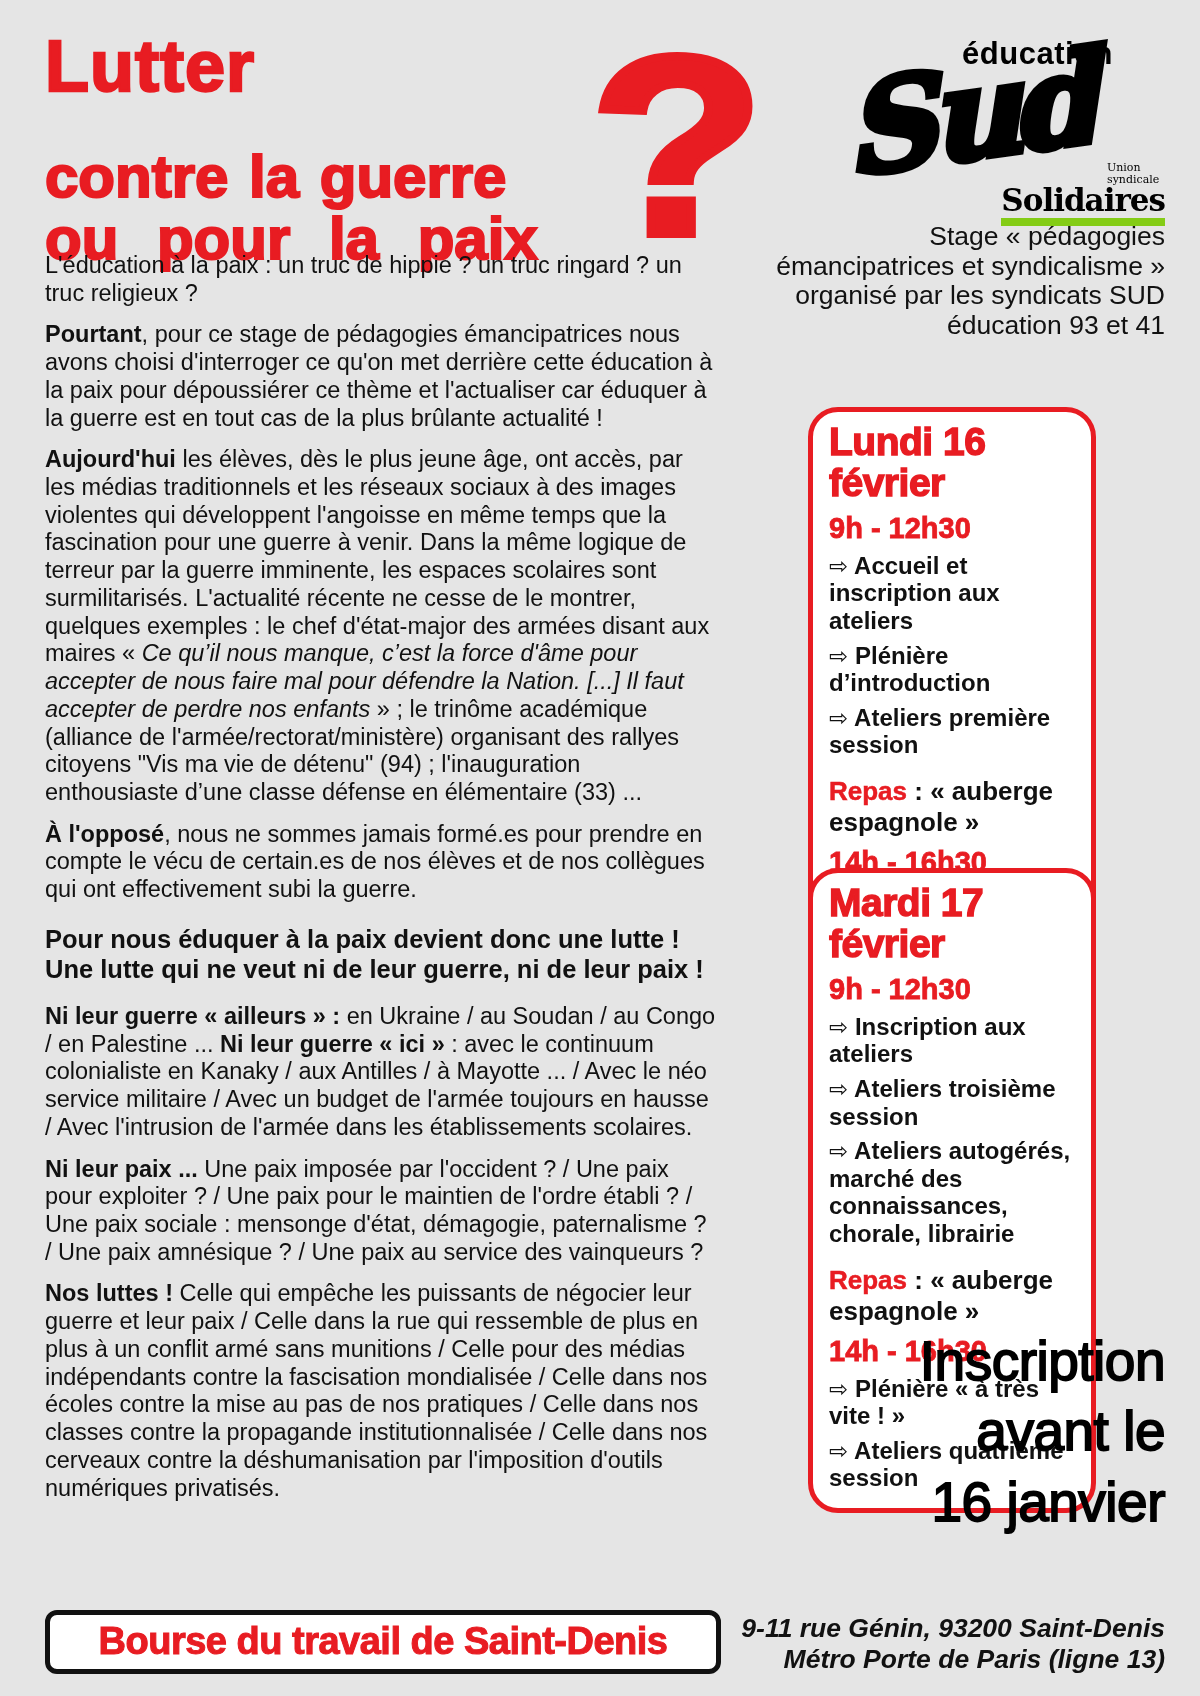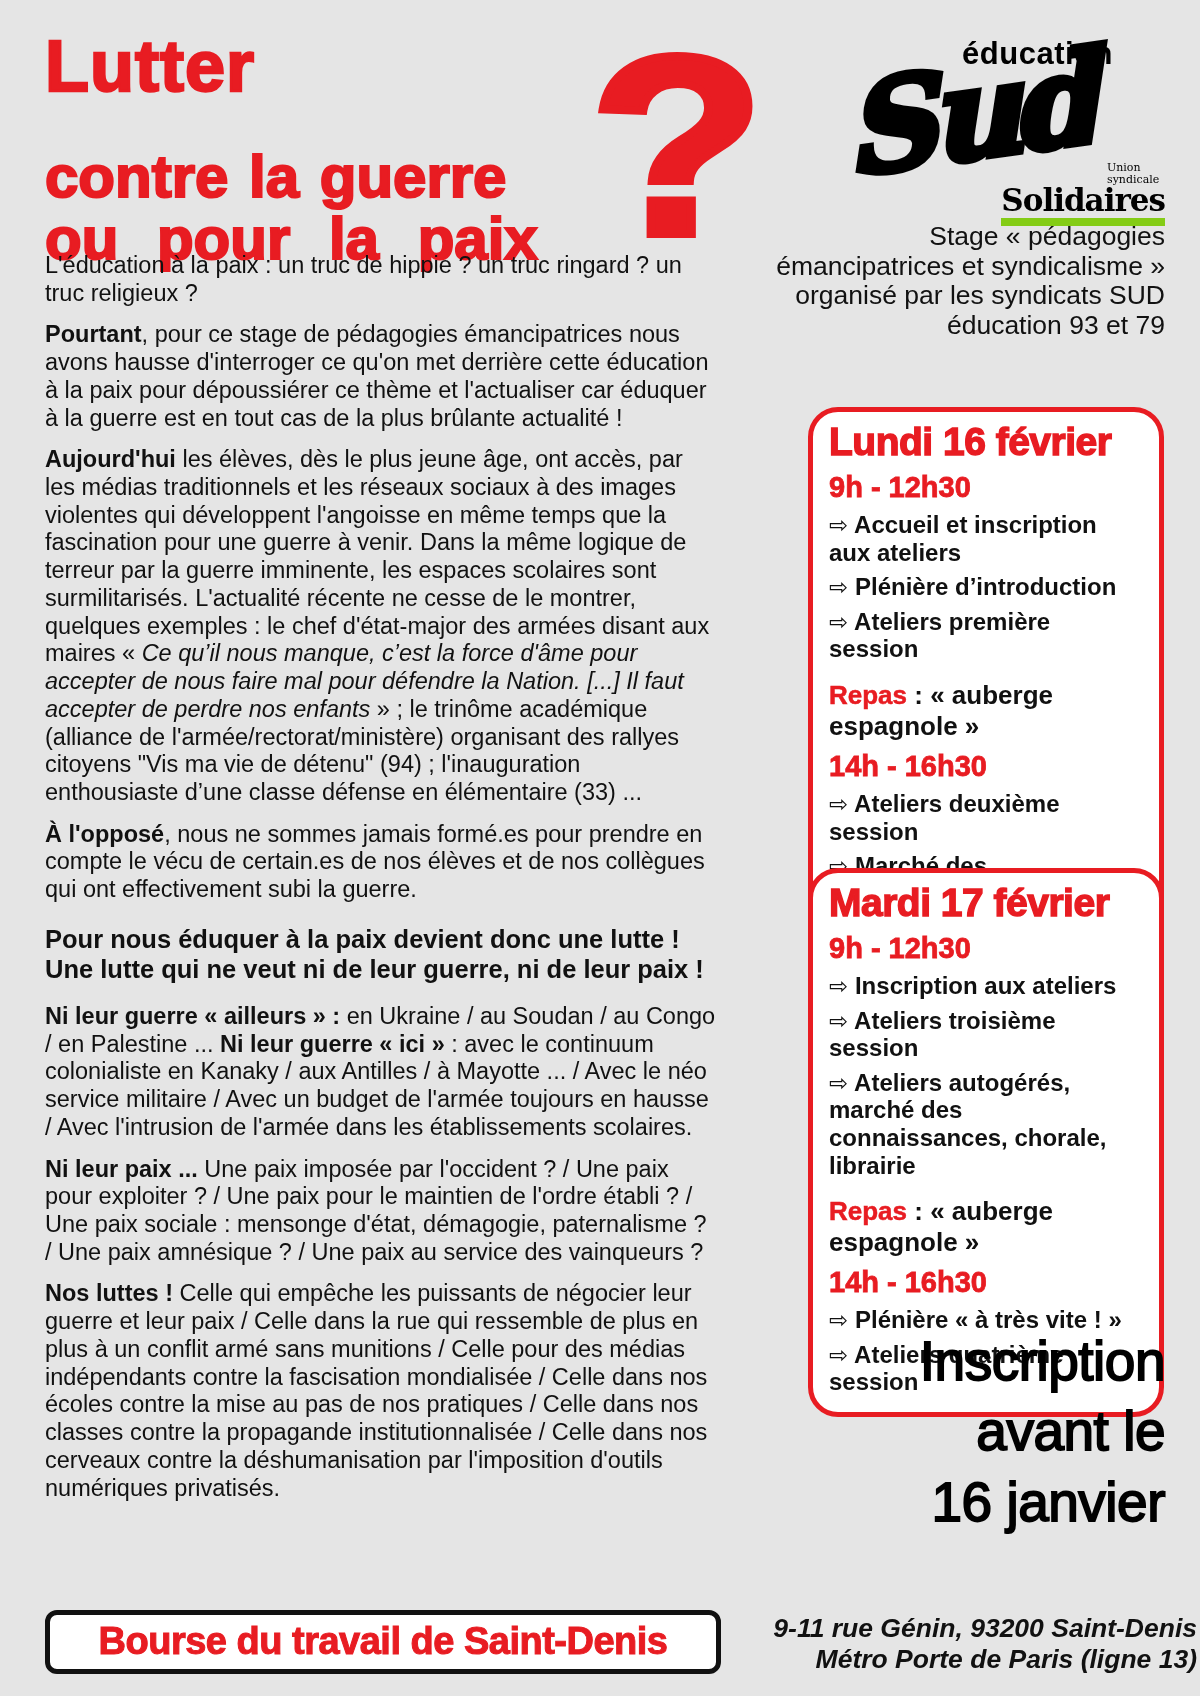--- a/index.html
+++ b/index.html
@@ -76,21 +76,21 @@
     font-size:23.5px;line-height:1.18;color:var(--ink);
   }
   .article p{margin:0 0 14px 0;white-space:pre-line;}
   .article p.lead{font-size:25.5px;font-weight:bold;line-height:1.2;margin:20px 0 18px 0;}
   .seg-bold{font-weight:bold;}
   .seg-italic{font-style:italic;}
   .seg-normal{font-weight:normal;}
 
   
   .schedule-box{
-    position:absolute;left:808px;width:356px;box-sizing:border-box;
+    position:absolute;left:808px;width:288px;box-sizing:border-box;
     border:5px solid var(--red);border-radius:30px;
     padding:10px 16px 16px 16px;background:#fff;
   }
   .schedule-box.b0{top:407px;}
   .schedule-box.b1{top:868px;}
   .box-title{
     color:var(--red);font-size:39px;font-weight:bold;line-height:1.05;
     -webkit-text-stroke:1.4px var(--red);letter-spacing:-0.5px;
   }
   .time{
@@ -114,21 +114,21 @@
   .venue-box{
     position:absolute;left:45px;top:1610px;width:676px;box-sizing:border-box;
     border:5px solid #111;border-radius:12px;background:#fff;
     text-align:center;padding:7px 4px 9px 4px;
   }
   .venue-text{
     color:var(--red);font-size:38px;font-weight:bold;line-height:1.0;
     -webkit-text-stroke:1px var(--red);letter-spacing:-0.5px;
   }
   .address{
-    position:absolute;left:752px;top:1613px;width:445px;
+    position:absolute;left:720px;top:1613px;width:445px;
     text-align:right;font-size:26.5px;font-weight:bold;font-style:italic;
     line-height:1.18;color:var(--ink);white-space:pre-line;
   }
 </style>
 </head>
 <body>
 
 <div class="page">
 
   <div class="title">
@@ -141,25 +141,25 @@
   <div class="logo">
     <div class="logo-education">éducation</div>
     <div class="logo-sud">Sud</div>
     <div class="logo-union">Union syndicale</div>
     <div class="logo-solidaires">Solidaires</div>
   </div>
 
   <div class="stage-intro">Stage « pédagogies
 émancipatrices et syndicalisme »
 organisé par les syndicats SUD
-éducation 93 et 79</div>
+éducation 93 et 41</div>
 
   <div class="article">
       <p><span class="seg-normal">L'éducation à la paix : un truc de hippie ? un truc ringard ? un truc religieux ?</span></p>
-      <p><span class="seg-bold">Pourtant</span><span class="seg-normal">, pour ce stage de pédagogies émancipatrices nous avons hausse d'interroger ce qu'on met derrière cette éducation à la paix pour dépoussiérer ce thème et l'actualiser car éduquer à la guerre est en tout cas de la plus brûlante actualité !</span></p>
+      <p><span class="seg-bold">Pourtant</span><span class="seg-normal">, pour ce stage de pédagogies émancipatrices nous avons choisi d'interroger ce qu'on met derrière cette éducation à la paix pour dépoussiérer ce thème et l'actualiser car éduquer à la guerre est en tout cas de la plus brûlante actualité !</span></p>
       <p><span class="seg-bold">Aujourd'hui</span><span class="seg-normal"> les élèves, dès le plus jeune âge, ont accès, par les médias traditionnels et les réseaux sociaux à des images violentes qui développent l'angoisse en même temps que la fascination pour une guerre à venir. Dans la même logique de terreur par la guerre imminente, les espaces scolaires sont surmilitarisés. L'actualité récente ne cesse de le montrer, quelques exemples : le chef d'état-major des armées disant aux maires « </span><span class="seg-italic">Ce qu’il nous manque, c’est la force d'âme pour accepter de nous faire mal pour défendre la Nation. [...] Il faut accepter de perdre nos enfants</span><span class="seg-normal"> » ; le trinôme académique (alliance de l'armée/rectorat/ministère) organisant des rallyes citoyens "Vis ma vie de détenu" (94) ; l'inauguration enthousiaste d’une classe défense en élémentaire (33) ...</span></p>
       <p><span class="seg-bold">À l'opposé</span><span class="seg-normal">, nous ne sommes jamais formé.es pour prendre en compte le vécu de certain.es de nos élèves et de nos collègues qui ont effectivement subi la guerre.</span></p>
       <p class="lead"><span class="seg-bold">Pour nous éduquer à la paix devient donc une lutte !
 Une lutte qui ne veut ni de leur guerre, ni de leur paix !</span></p>
       <p><span class="seg-bold">Ni leur guerre « ailleurs » : </span><span class="seg-normal">en Ukraine / au Soudan / au Congo / en Palestine ... </span><span class="seg-bold">Ni leur guerre « ici »</span><span class="seg-normal"> : avec le continuum colonialiste en Kanaky / aux Antilles / à Mayotte ... / Avec le néo service militaire / Avec un budget de l'armée toujours en hausse / Avec l'intrusion de l'armée dans les établissements scolaires.</span></p>
       <p><span class="seg-bold">Ni leur paix ... </span><span class="seg-normal"> Une paix imposée par l'occident ? / Une paix pour exploiter ? / Une paix pour le maintien de l'ordre établi ? / Une paix sociale : mensonge d'état, démagogie, paternalisme ? / Une paix amnésique ? / Une paix au service des vainqueurs ?</span></p>
       <p><span class="seg-bold">Nos luttes ! </span><span class="seg-normal">Celle qui empêche les puissants de négocier leur guerre et leur paix / Celle dans la rue qui ressemble de plus en plus à un conflit armé sans munitions / Celle pour des médias indépendants contre la fascisation mondialisée / Celle dans nos écoles contre la mise au pas de nos pratiques / Celle dans nos classes contre la propagande institutionnalisée / Celle dans nos cerveaux contre la déshumanisation par l'imposition d'outils numériques privatisés.</span></p>
     </div>
 
   <div>

